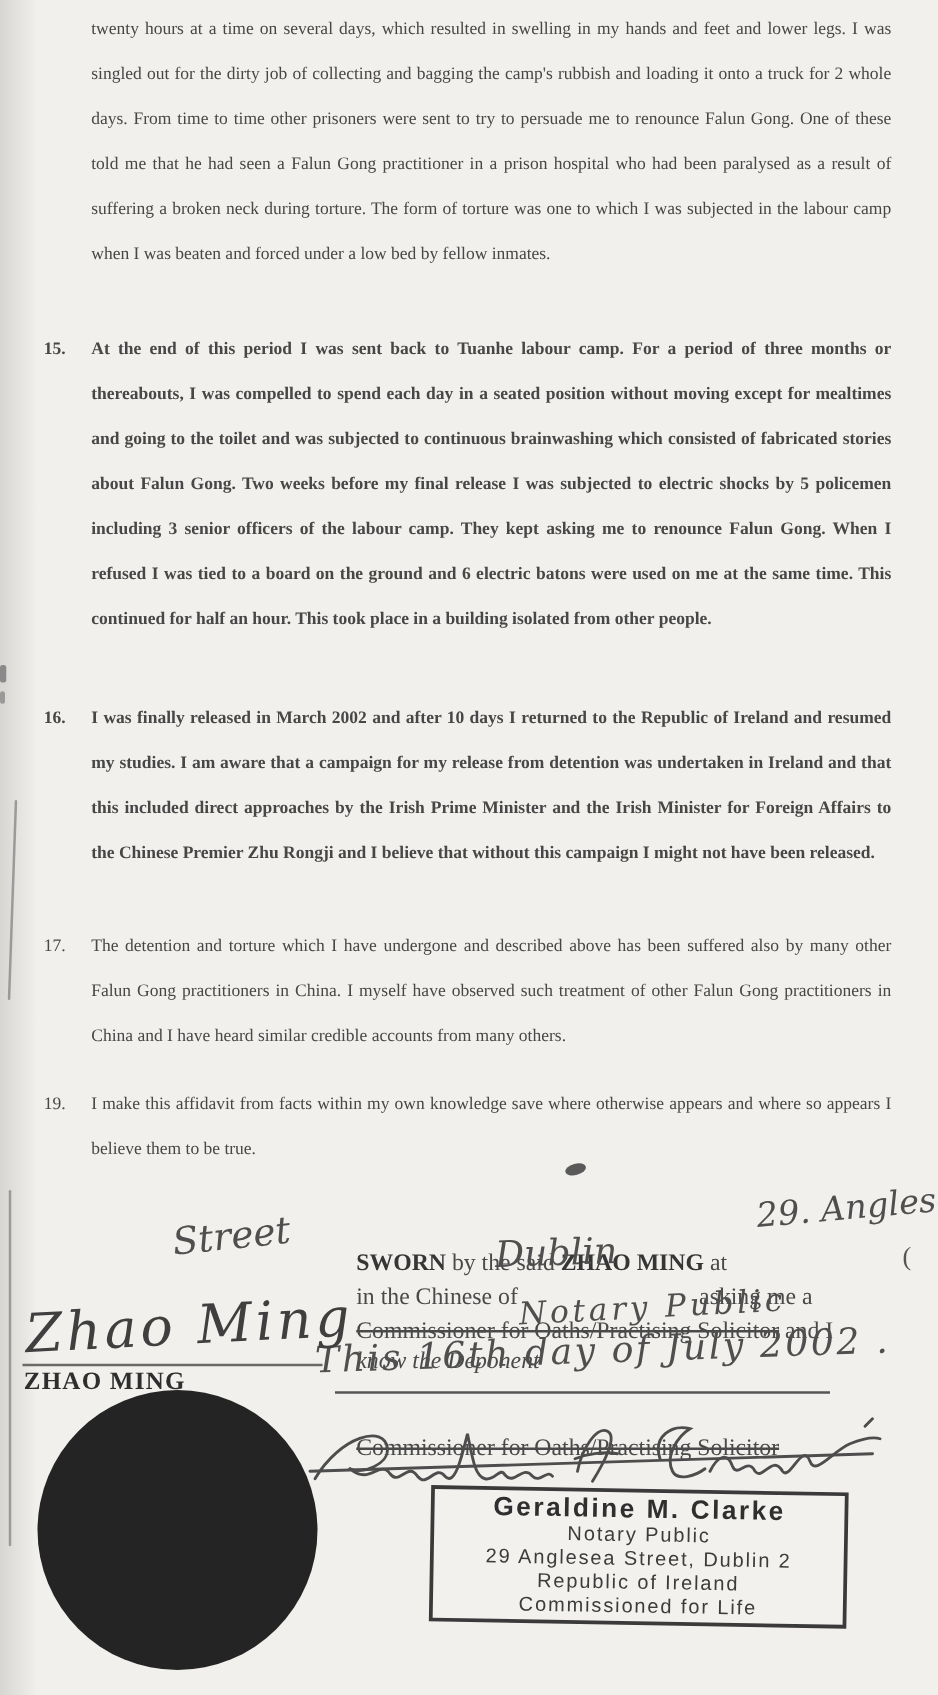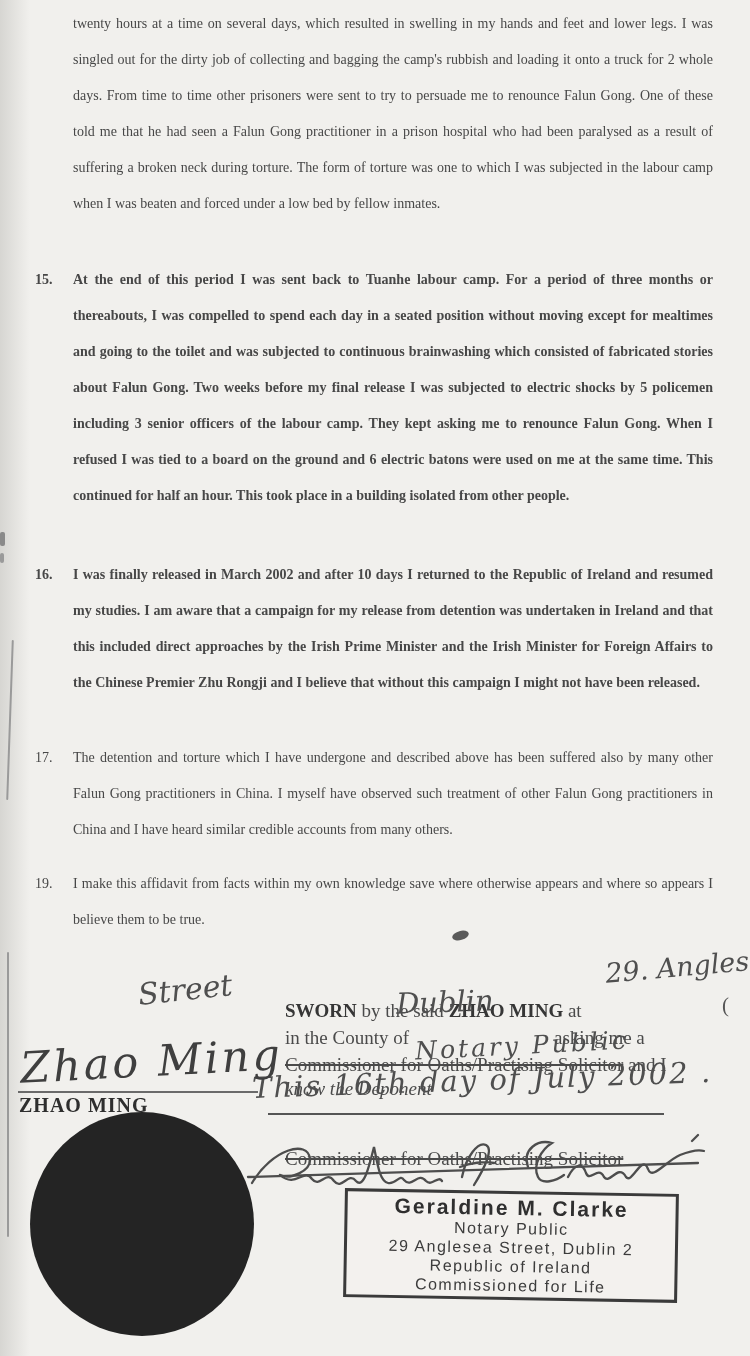--- a/index.html
+++ b/index.html
@@ -73,21 +73,21 @@
 </div>
 
 <div class="ink-blot"></div>
 
 <div class="jurat-line" style="top:972px;">
   <span class="bold">SWORN</span><span> by the said </span><span class="bold">ZHAO MING</span><span> at</span>
 </div>
 <div class="hand" style="left:605px; top:950px; font-size:27px; transform:rotate(-5deg);">29. Anglesea</div>
 
 <div class="jurat-line" style="top:999px;">
-  <span>in the County of</span><span class="gap-county"></span><span>asking me a</span>
+  <span>in the Chinese of</span><span class="gap-county"></span><span>asking me a</span>
 </div>
 <div class="hand" style="left:396px; top:985px; font-size:29px; transform:rotate(-2deg);">Dublin</div>
 <div class="paren">(</div>
 
 <div class="jurat-line" style="top:1026px;">
   <span class="struck">Commissioner for Oaths/Practising Solicitor</span><span> and I</span>
 </div>
 <div class="jurat-line" style="top:1050px;font-style:italic;">know the Deponent</div>
 
 <div class="hand" style="left:415px; top:1031px; font-size:25px; letter-spacing:3px; transform:rotate(-3deg);">Notary Public</div>

